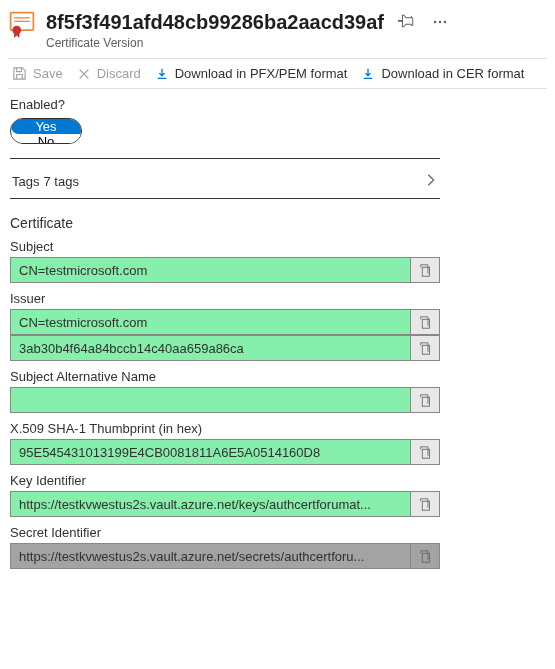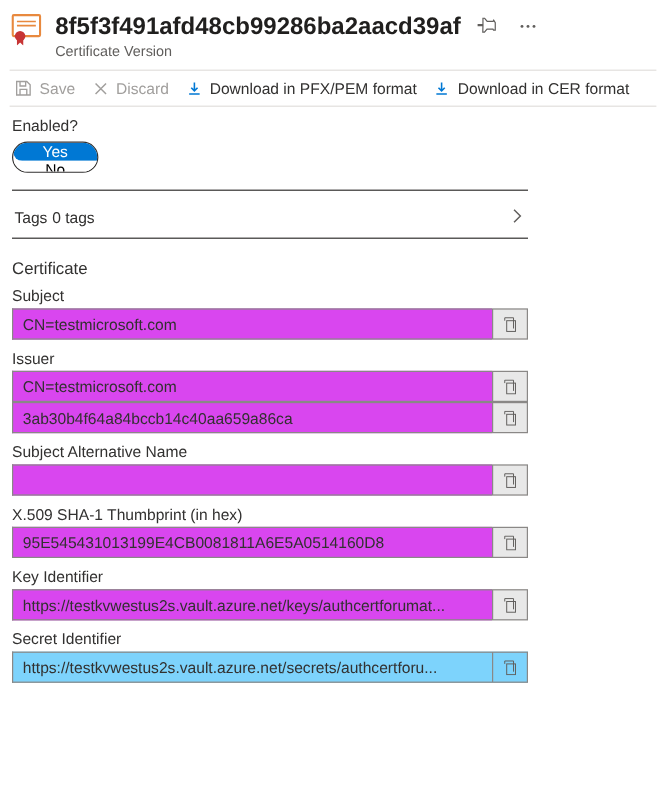--- a/index.html
+++ b/index.html
@@ -35,30 +35,30 @@
   .toggle-btn { border:none; background:#fff; width:70px; height:26px; font-size:13px; cursor:pointer; }
   .toggle-btn.active { background:#0078d4; color:#fff; border-radius:16px 0 0 16px; }
   hr.sep { border:none; border-top:1px solid #323130; margin:4px 0; max-width:430px; }
   .tags-row { display:flex; align-items:center; justify-content:space-between; max-width:430px; padding:10px 2px 4px 2px; }
   .tags-left { display:flex; gap:4px; }
   .chev { color:#605e5c; }
   .cert-heading { font-size:14px; margin-top:16px; margin-bottom:6px; color:#323130; }
   .field-label { font-size:13px; color:#323130; margin-top:8px; margin-bottom:3px; }
   .ro-wrap { display:flex; align-items:stretch; max-width:430px; }
   .ro-input {
-    flex:1; background:#d946ef; border:1px solid #8a8886; border-right:none;
+    flex:1; background:#86efac; border:1px solid #8a8886; border-right:none;
     padding:4px 8px; font-size:13px; color:#323130; height:26px; line-height:16px;
     text-overflow:ellipsis; white-space:nowrap; overflow:hidden;
   }
   .ro-copy {
     width:30px; border:1px solid #8a8886; background:#e8e8e8; display:flex;
     align-items:center; justify-content:center; cursor:pointer;
   }
   .ro-wrap.highlight .ro-input,
-  .ro-wrap.highlight .ro-copy { background:#7dd3fc; }
+  .ro-wrap.highlight .ro-copy { background:#a3a3a3; }
 </style>
 </head>
 <body>
 
 <div class="header">
   <div class="cert-icon-box">
     <svg viewBox="0 0 32 32" width="28" height="28">
       <rect x="3" y="3" width="26" height="20" rx="1" fill="#fff" stroke="#e8893e" stroke-width="2"></rect>
       <line x1="7" y1="9" x2="25" y2="9" stroke="#e8893e" stroke-width="1.5"></line>
       <line x1="7" y1="13" x2="25" y2="13" stroke="#e8893e" stroke-width="1.5"></line>
@@ -119,21 +119,21 @@
   <div class="toggle-group">
     <button class="toggle-btn active">Yes</button>
     <button class="toggle-btn">No</button>
   </div>
 
   <hr class="sep">
 
   <div class="tags-row">
     <div class="tags-left">
       <span>Tags</span>
-      <span>0 tags</span>
+      <span>7 tags</span>
     </div>
     <span class="chev">
       <svg width="14" height="14" viewBox="0 0 16 16">
           <path d="M5 2l6 6-6 6" fill="none" stroke="#605e5c" stroke-width="1.4"></path>
         </svg>
     </span>
   </div>
 
   <hr class="sep">
 

